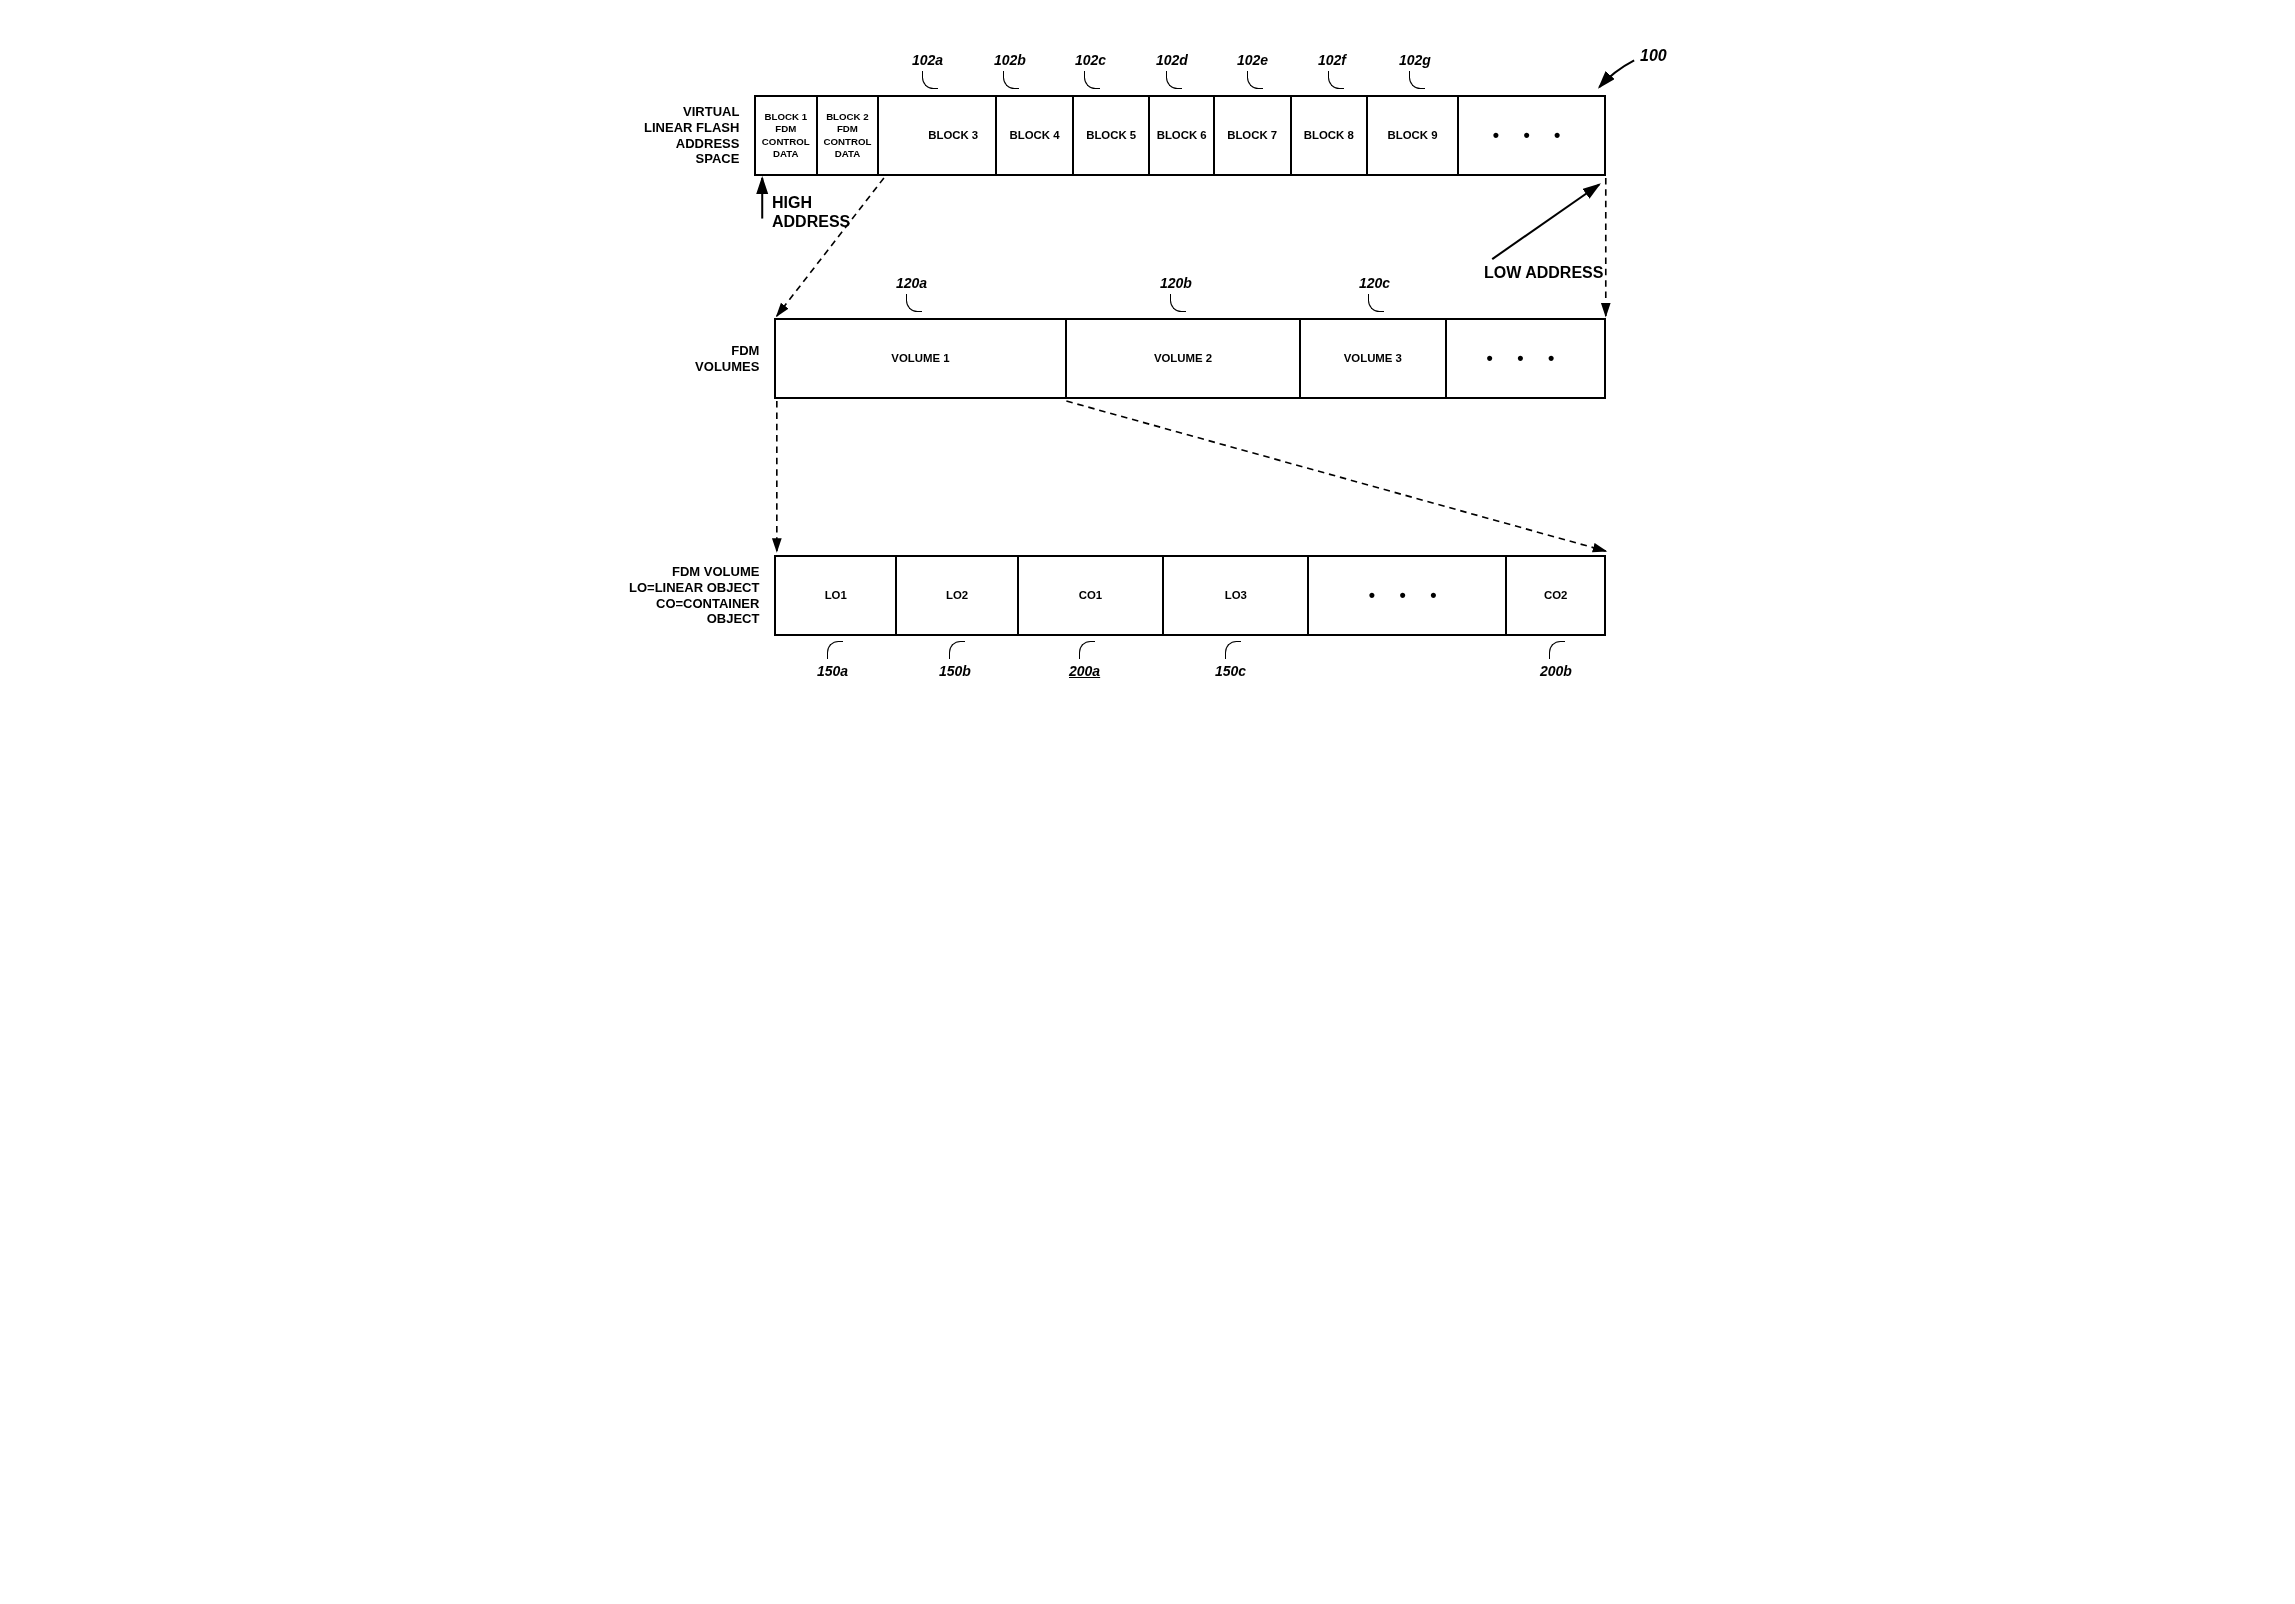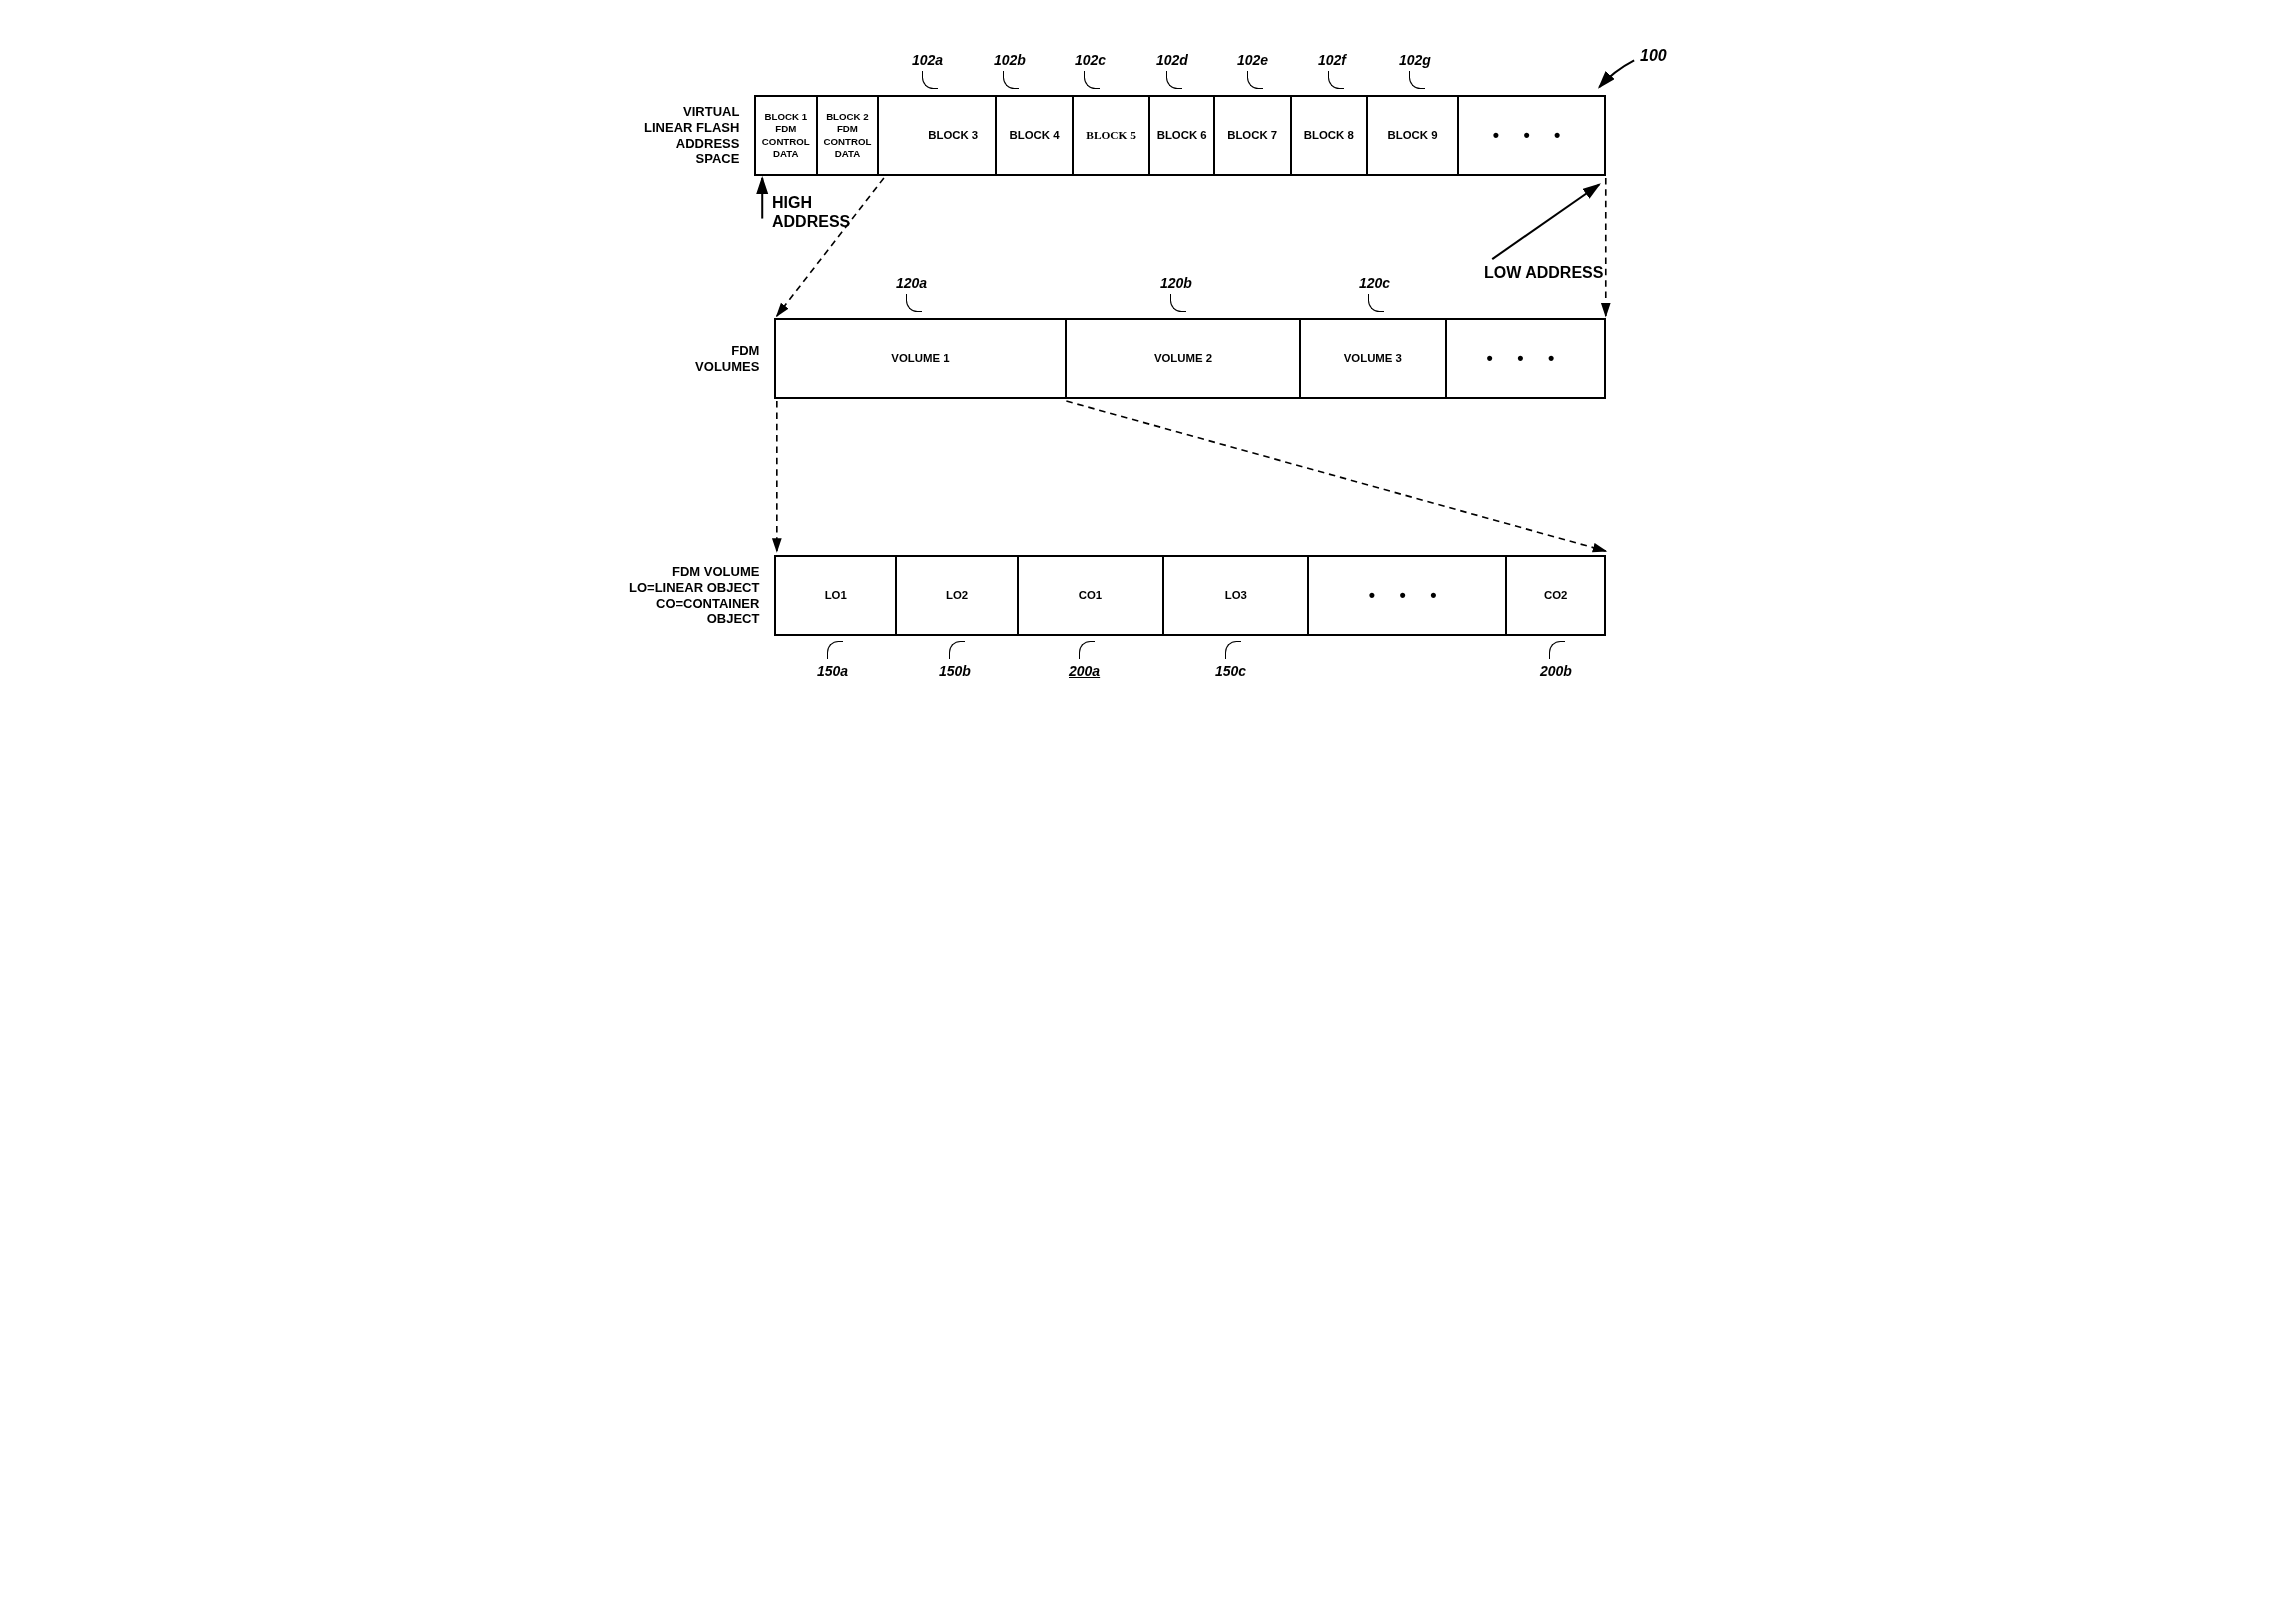--- a/index.html
+++ b/index.html
@@ -141,21 +141,21 @@
       <div class="cell" style="width:65px; white-space:pre-line; font-size:9.7px;">BLOCK 1
 FDM
 CONTROL
 DATA</div>
       <div class="cell" style="width:65px; white-space:pre-line; font-size:9.7px;">BLOCK 2
 FDM
 CONTROL
 DATA</div>
       <div class="cell" style="width:91px;margin-left:32px;">BLOCK 3</div>
       <div class="cell" style="width:81px;">BLOCK 4</div>
-      <div class="cell" style="width:81px;font-family:Liberation Serif, serif;">BLOCK 5</div>
+      <div class="cell" style="width:81px;">BLOCK 5</div>
       <div class="cell" style="width:68px;">BLOCK 6</div>
       <div class="cell" style="width:81px;">BLOCK 7</div>
       <div class="cell" style="width:81px;">BLOCK 8</div>
       <div class="cell" style="width:96px;">BLOCK 9</div>
       <div class="cell dots" style="width:154px;">•   •   •</div>
     </div>
   </div>
 
   <div class="plain" style="left:172px; top:161px; white-space:pre-line;">HIGH
 ADDRESS</div>

